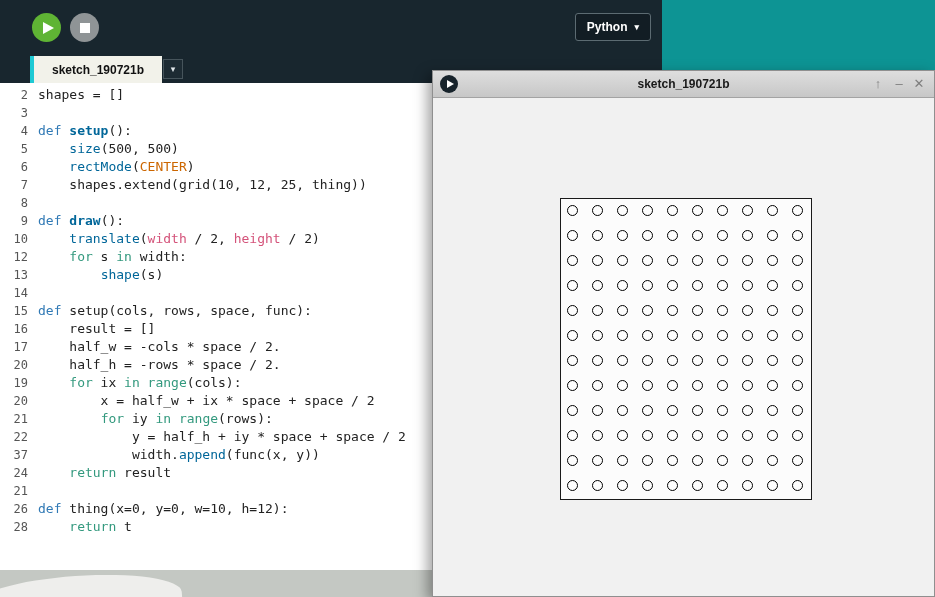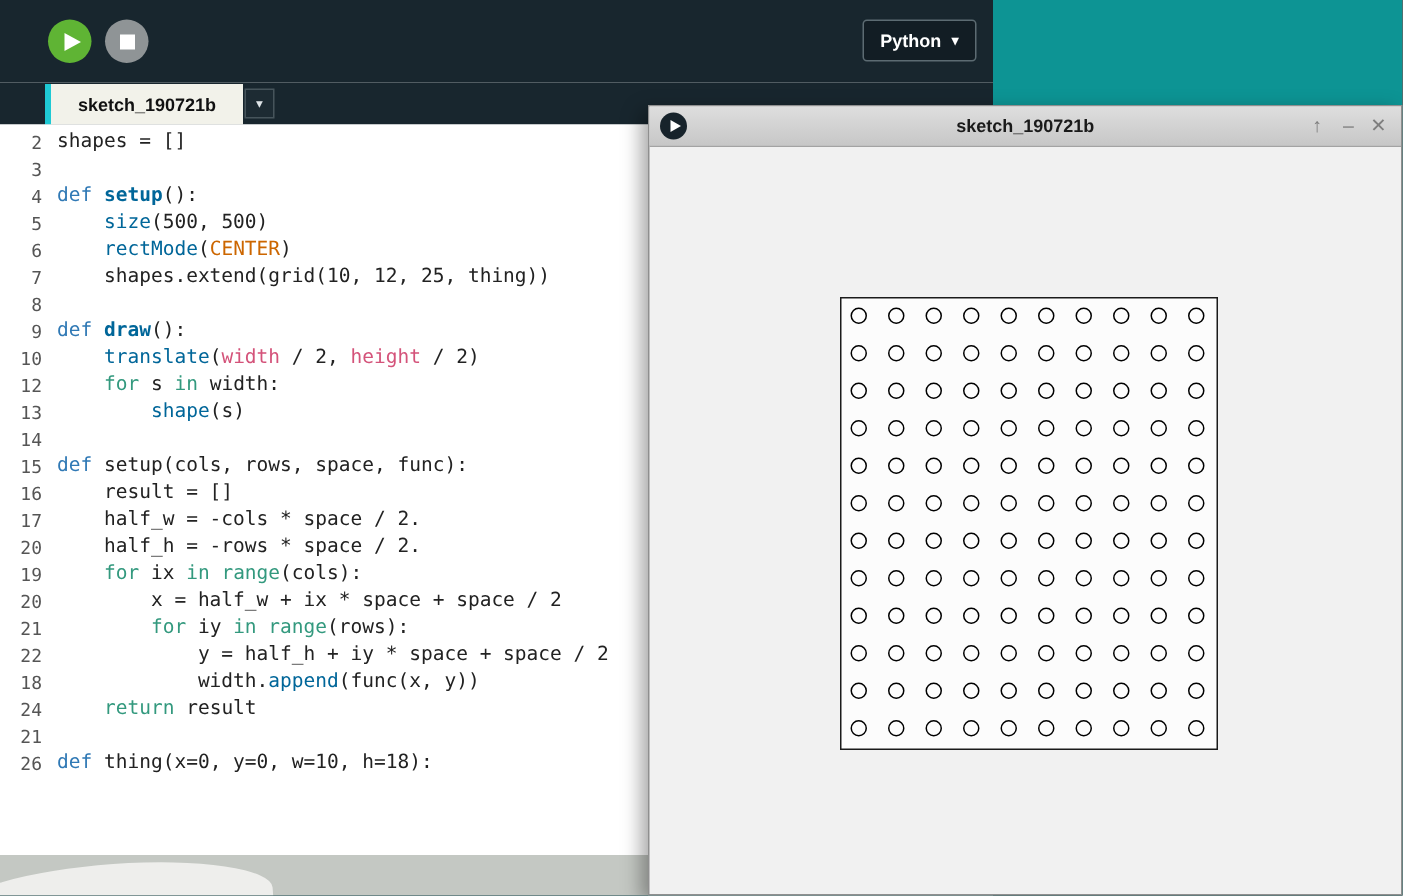--- a/index.html
+++ b/index.html
@@ -116,24 +116,25 @@
         <div class="code-line"><span class="line-num">13</span><span class="code-text"><span class="tok-p">        </span><span class="tok-b">shape</span><span class="tok-p">(s)</span></span></div>
         <div class="code-line"><span class="line-num">14</span><span class="code-text"><span class="tok-p"></span></span></div>
         <div class="code-line"><span class="line-num">15</span><span class="code-text"><span class="tok-d">def</span><span class="tok-p"> setup(cols, rows, space, func):</span></span></div>
         <div class="code-line"><span class="line-num">16</span><span class="code-text"><span class="tok-p">    result = []</span></span></div>
         <div class="code-line"><span class="line-num">17</span><span class="code-text"><span class="tok-p">    half_w = -cols * space / 2.</span></span></div>
         <div class="code-line"><span class="line-num">20</span><span class="code-text"><span class="tok-p">    half_h = -rows * space / 2.</span></span></div>
         <div class="code-line"><span class="line-num">19</span><span class="code-text"><span class="tok-p">    </span><span class="tok-k">for</span><span class="tok-p"> ix </span><span class="tok-k">in</span><span class="tok-p"> </span><span class="tok-k">range</span><span class="tok-p">(cols):</span></span></div>
         <div class="code-line"><span class="line-num">20</span><span class="code-text"><span class="tok-p">        x = half_w + ix * space + space / 2</span></span></div>
         <div class="code-line"><span class="line-num">21</span><span class="code-text"><span class="tok-p">        </span><span class="tok-k">for</span><span class="tok-p"> iy </span><span class="tok-k">in</span><span class="tok-p"> </span><span class="tok-k">range</span><span class="tok-p">(rows):</span></span></div>
         <div class="code-line"><span class="line-num">22</span><span class="code-text"><span class="tok-p">            y = half_h + iy * space + space / 2</span></span></div>
-        <div class="code-line"><span class="line-num">18</span><span class="code-text"><span class="tok-p">            width.</span><span class="tok-b">append</span><span class="tok-p">(func(x, y))</span></span></div>
+        <div class="code-line"><span class="line-num">37</span><span class="code-text"><span class="tok-p">            width.</span><span class="tok-b">append</span><span class="tok-p">(func(x, y))</span></span></div>
         <div class="code-line"><span class="line-num">24</span><span class="code-text"><span class="tok-p">    </span><span class="tok-k">return</span><span class="tok-p"> result</span></span></div>
         <div class="code-line"><span class="line-num">21</span><span class="code-text"><span class="tok-p"></span></span></div>
-        <div class="code-line"><span class="line-num">26</span><span class="code-text"><span class="tok-d">def</span><span class="tok-p"> thing(x=0, y=0, w=10, h=18):</span></span></div>
+        <div class="code-line"><span class="line-num">26</span><span class="code-text"><span class="tok-d">def</span><span class="tok-p"> thing(x=0, y=0, w=10, h=12):</span></span></div>
+        <div class="code-line"><span class="line-num">28</span><span class="code-text"><span class="tok-p">    </span><span class="tok-k">return</span><span class="tok-p"> t</span></span></div>
       </div>
 
     <div class="footer">
       <div class="curl"></div>
     </div>
   </div>
 
   <div class="sketch-window">
     <div class="titlebar">
       <span class="win-icon">

